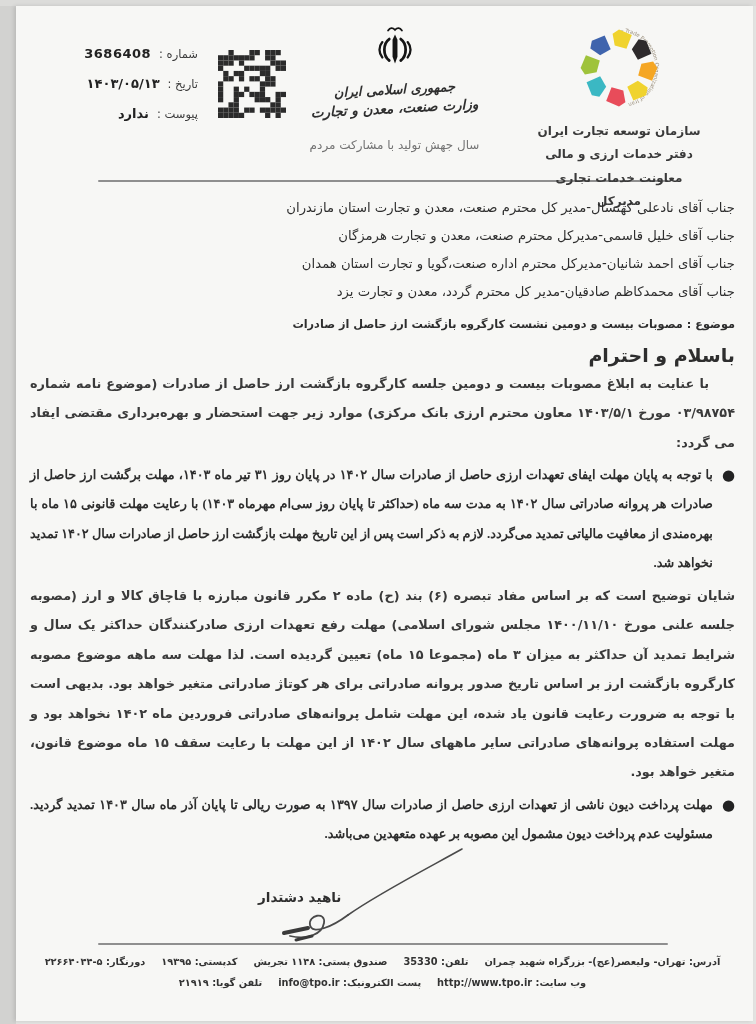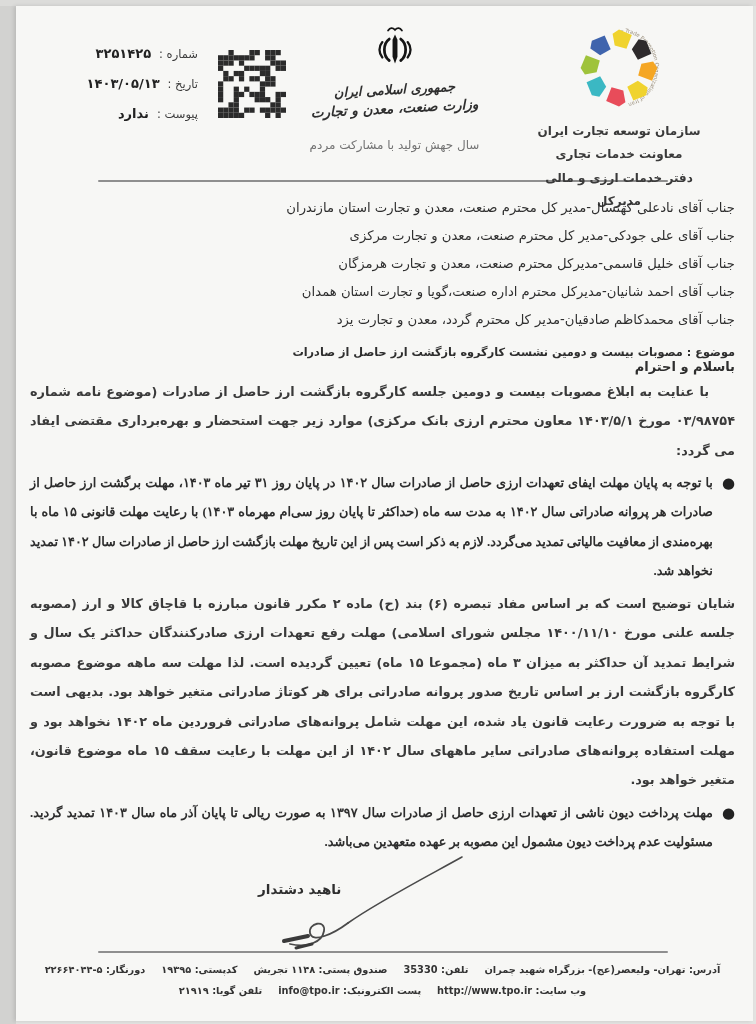--- a/index.html
+++ b/index.html
@@ -25,30 +25,30 @@
   .qr svg{width:68px;height:68px;}
   .meta{padding-top:0;}
   .meta-row{display:flex;gap:8px;align-items:baseline;height:30px;}
   .meta-label{font-size:11.5px;color:#3d3d3d;}
   .meta-value{font-size:13px;font-weight:bold;color:#222;letter-spacing:.5px;}
   .divider{height:2px;background:#8f8f8f;width:570px;margin:4px auto 0 auto;border-radius:1px;}
   
   .recipients{margin-top:12px;padding-left:6px;}
   .recipient{font-size:13.2px;font-weight:normal;color:#2e2e2e;line-height:2.12;text-align:right;}
   .subject{font-size:11.3px;font-weight:bold;color:#2e2e2e;margin-top:12px;}
-  .salutation{font-size:13px;font-weight:bold;color:#2e2e2e;}
+  .salutation{font-size:19px;font-weight:bold;color:#2e2e2e;margin-top:13px;}
   
   .para{font-size:12.8px;line-height:2.3;text-align:justify;margin:3px 0 0 0;color:#3a3a3a;font-weight:bold;}
   .para.intro{text-indent:26px;}
   .bullet{display:flex;gap:9px;margin-top:4px;}
   .bullet .dot{font-size:15px;line-height:29px;color:#222;flex:none;}
   .bullet .btxt{font-size:12.8px;font-weight:bold;line-height:2.28;text-align:justify;color:#2d2d2d;font-family:Liberation Serif, serif;}
   
   .sig{position:relative;height:92px;}
-  .sig-name{position:absolute;left:228px;top:24px;font-size:13.5px;font-weight:bold;color:#2e2e2e;}
+  .sig-name{position:absolute;left:228px;top:40px;font-size:13.5px;font-weight:bold;color:#2e2e2e;}
   .sig-scribble{position:absolute;left:236px;top:-6px;width:210px;height:100px;}
   
   .footer-divider{margin-top:2px;}
   .footer{margin-top:7px;}
   .f-row{display:flex;justify-content:center;gap:16px;flex-wrap:nowrap;}
   .f-part{font-size:9.8px;font-weight:bold;color:#333;white-space:nowrap;line-height:2.1;}
 </style>
 </head>
 <body>
 
@@ -74,22 +74,22 @@
             <path d="M45 9 L57 14 L52 27 L41 24 L39 13 Z" fill="#2d2a2b" transform="rotate(45 45 45)"></path>
             <path d="M45 9 L57 14 L52 27 L41 24 L39 13 Z" fill="#f5a623" transform="rotate(90 45 45)"></path>
             <path d="M45 9 L57 14 L52 27 L41 24 L39 13 Z" fill="#f0d32e" transform="rotate(135 45 45)"></path>
             <path d="M45 9 L57 14 L52 27 L41 24 L39 13 Z" fill="#e84c5a" transform="rotate(180 45 45)"></path>
             <path d="M45 9 L57 14 L52 27 L41 24 L39 13 Z" fill="#3bb8c3" transform="rotate(225 45 45)"></path>
             <path d="M45 9 L57 14 L52 27 L41 24 L39 13 Z" fill="#9fc33b" transform="rotate(270 45 45)"></path>
             <path d="M45 9 L57 14 L52 27 L41 24 L39 13 Z" fill="#3f64ad" transform="rotate(315 45 45)"></path>
           </g>
         </svg>
         <div class="org-line">سازمان توسعه تجارت ایران</div>
+        <div class="org-line">دفتر خدمات ارزی و مالی</div>
         <div class="org-line">معاونت خدمات تجاری</div>
-        <div class="org-line">دفتر خدمات ارزی و مالی</div>
         <div class="org-line">مدیرکل</div>
       </div>
 
       <div class="hdr-center">
         <svg width="46" height="50" viewBox="0 0 60 64">
           <path d="M21 8 q4 -6 9 -1 q5 -5 9 1" fill="none" stroke="#151515" stroke-width="2.4" stroke-linecap="round"></path>
           <path d="M30 13 l3.2 7 v22 l-3.2 9 l-3.2 -9 v-22 z" fill="#151515"></path>
           <path d="M22.5 19 C14 25 14 41 22.5 47" fill="none" stroke="#151515" stroke-width="3.6" stroke-linecap="round"></path>
           <path d="M37.5 19 C46 25 46 41 37.5 47" fill="none" stroke="#151515" stroke-width="3.6" stroke-linecap="round"></path>
           <path d="M13.5 23 C8.5 29 8.5 37 13.5 43" fill="none" stroke="#151515" stroke-width="3" stroke-linecap="round"></path>
@@ -187,40 +187,39 @@
               <rect x="10" y="60" width="5" height="5"></rect>
               <rect x="15" y="60" width="5" height="5"></rect>
               <rect x="20" y="60" width="5" height="5"></rect>
               <rect x="45" y="60" width="5" height="5"></rect>
               <rect x="55" y="60" width="5" height="5"></rect>
             </svg>
         </div>
         <div class="meta">
           <div class="meta-row">
             <span class="meta-label">شماره :</span>
-            <span class="meta-value">۳۲۵۱۴۲۵</span>
+            <span class="meta-value">3686408</span>
           </div>
           <div class="meta-row">
             <span class="meta-label">تاریخ :</span>
             <span class="meta-value">۱۴۰۳/۰۵/۱۳</span>
           </div>
           <div class="meta-row">
             <span class="meta-label">پیوست :</span>
             <span class="meta-value">ندارد</span>
           </div>
         </div>
       </div>
 
     </header>
 
     <div class="divider"></div>
 
     <section class="recipients">
       <div class="recipient">جناب آقای نادعلی کهنسال-مدیر کل محترم صنعت، معدن و تجارت استان مازندران</div>
-      <div class="recipient">جناب آقای علی جودکی-مدیر کل محترم صنعت، معدن و تجارت مرکزی</div>
       <div class="recipient">جناب آقای خلیل قاسمی-مدیرکل محترم صنعت، معدن و تجارت هرمزگان</div>
       <div class="recipient">جناب آقای احمد شانیان-مدیرکل محترم اداره صنعت،گویا و تجارت استان همدان</div>
       <div class="recipient">جناب آقای محمدکاظم صادقیان-مدیر کل محترم گردد، معدن و تجارت یزد</div>
     </section>
 
     <div class="subject">موضوع : مصوبات بیست و دومین نشست کارگروه بازگشت ارز حاصل از صادرات</div>
     <div class="salutation">باسلام و احترام</div>
 
     <p class="para intro">با عنایت به ابلاغ مصوبات بیست و دومین جلسه کارگروه بازگشت ارز حاصل از صادرات (موضوع نامه شماره ۰۳/۹۸۷۵۴ مورخ ۱۴۰۳/۵/۱ معاون محترم ارزی بانک مرکزی) موارد زیر جهت استحضار و بهره‌برداری مقتضی ایفاد می گردد:</p>
 

